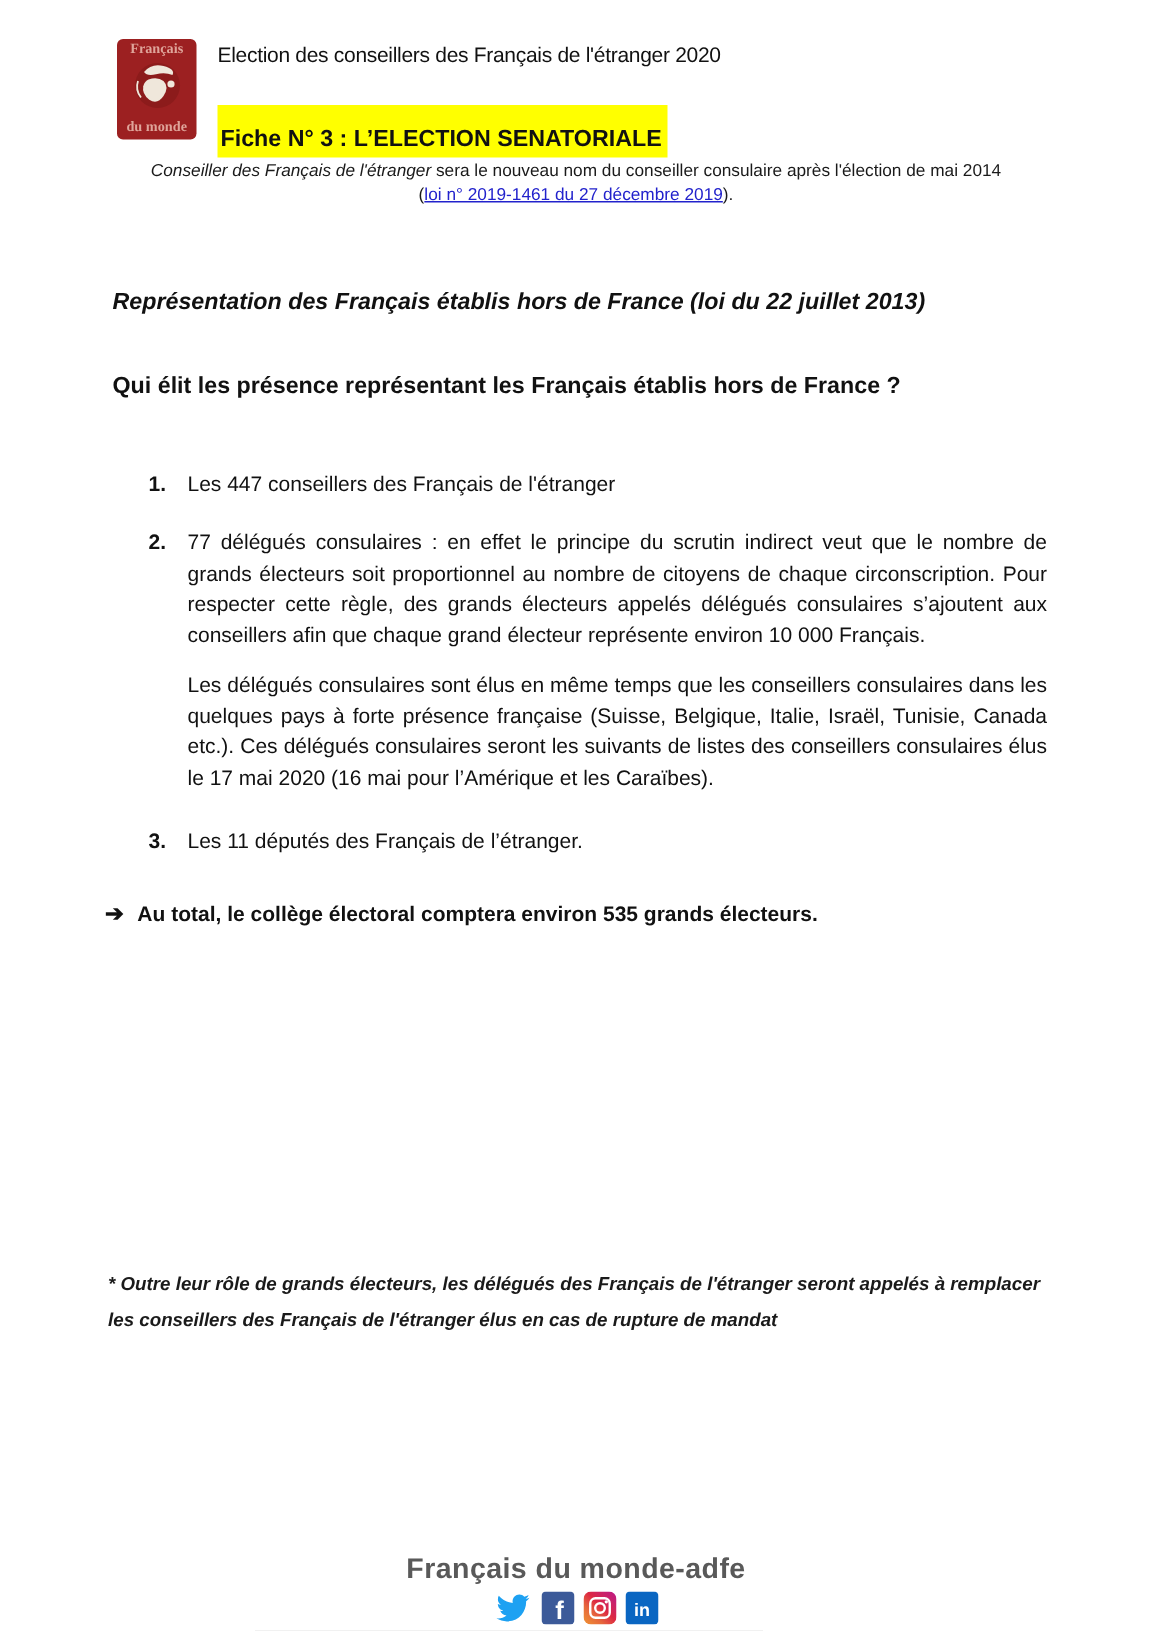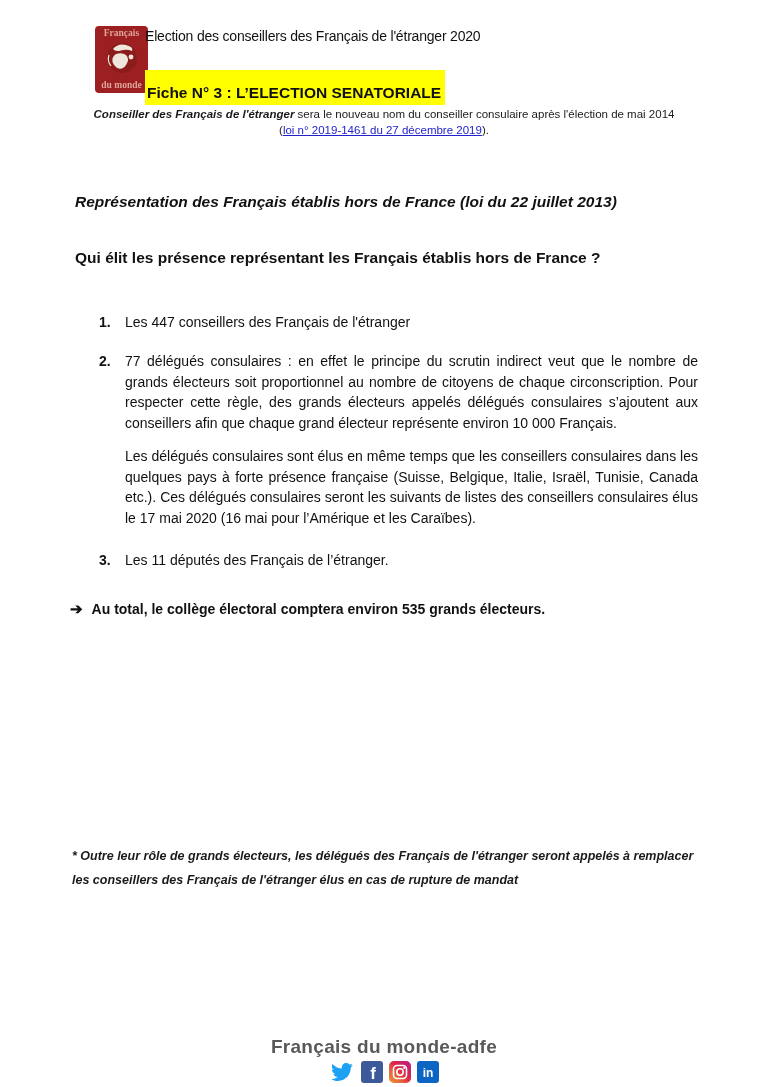--- a/index.html
+++ b/index.html
@@ -5,21 +5,21 @@
   * { margin:0; padding:0; box-sizing:border-box; }
   html,body { background:#e8e8e8; }
   body { font-family:"Liberation Sans", sans-serif; }
   .page {
     position:relative; width:768px; height:1087px; margin:0 auto;
     background:#ffffff; color:#111; overflow:hidden;
   }
 
   
   .logo {
-    position:absolute; left:95px; top:26px; width:53px; height:67px;
+    position:absolute; left:78px; top:26px; width:53px; height:67px;
     background:#9c2021; border-radius:4px;
     display:flex; flex-direction:column; align-items:center; justify-content:space-between;
     padding:3px 2px;
   }
   .logo-text {
     color:#dfa49a; font-size:9.5px; font-weight:600; line-height:1;
     font-family:"Liberation Serif", serif; white-space:nowrap;
   }
   .page-title {
     position:absolute; left:145px; top:28px;
@@ -27,21 +27,21 @@
   }
   .page-subtitle {
     position:absolute; left:145px; top:70px;
     font-size:15.5px; font-weight:700;
     background:#ffff00; padding:14px 4px 3px 2px; white-space:nowrap;
   }
   .note {
     position:absolute; left:40px; top:107px; width:688px;
     text-align:center; font-size:11.5px; line-height:1.35; color:#1a1a1a;
   }
-  .note .it { font-style:italic; font-weight:700; }
+  .note .it { font-style:italic; font-weight:400; }
   .doc-link { color:#2222cc; text-decoration:underline; cursor:pointer; }
 
   
   .heading-rep {
     position:absolute; left:75px; top:165px;
     font-size:15.5px; font-weight:700; font-style:italic; white-space:nowrap;margin-top:28px;
   }
   .heading-q {
     position:absolute; left:75px; top:249px;
     font-size:15.5px; font-weight:700; white-space:nowrap;

